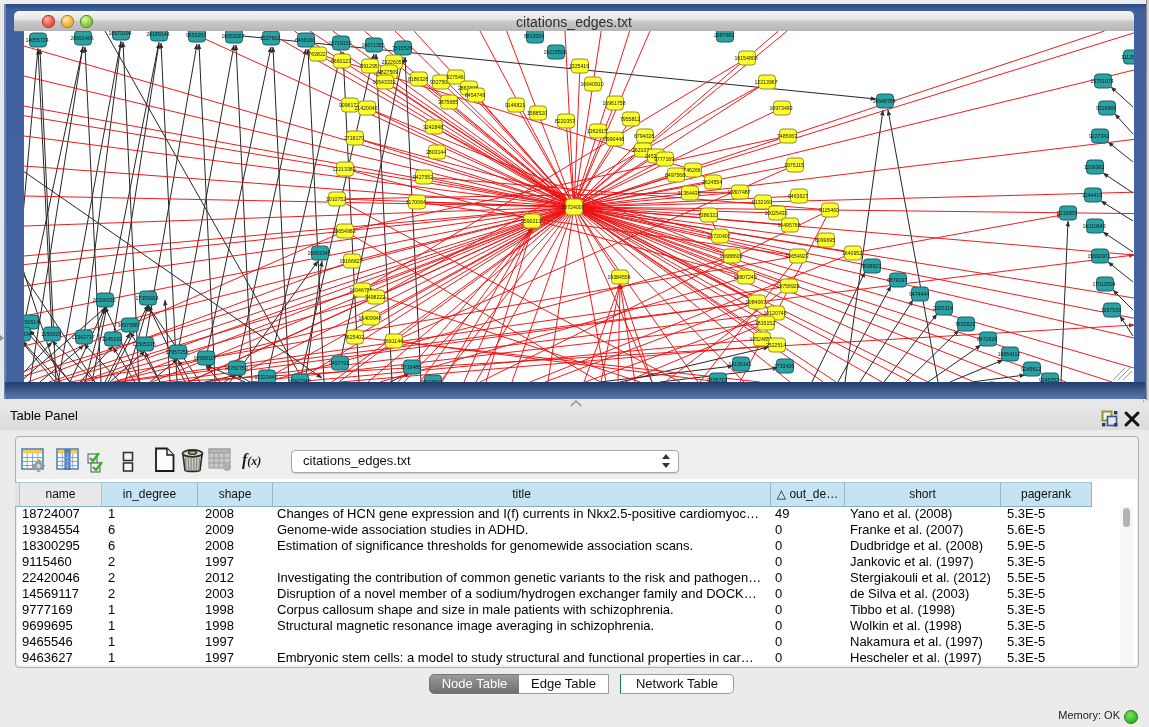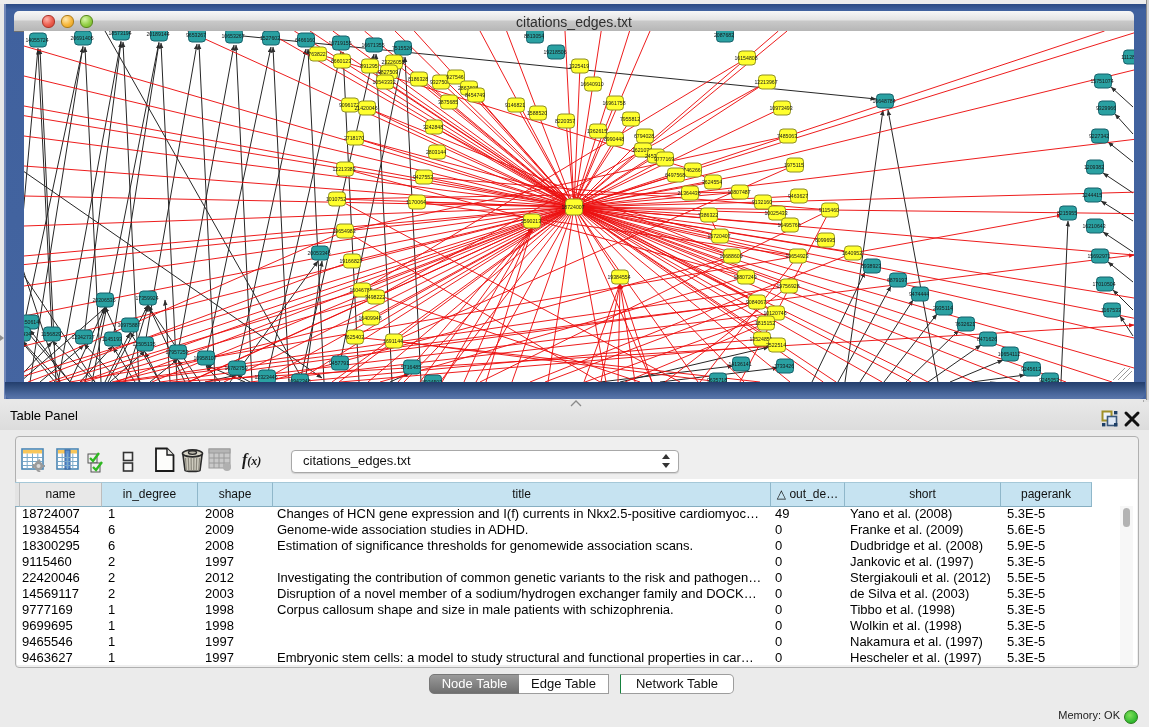--- a/index.html
+++ b/index.html
@@ -700,21 +700,21 @@
       <span style="left:775px">49</span>
       <span style="left:850px">Yano et al. (2008)</span>
       <span style="left:1007px">5.3E-5</span>
     </div>
     <div class="row" style="top:522px">
       <span style="left:22px">19384554</span>
       <span style="left:108px">6</span>
       <span style="left:205px">2009</span>
       <span style="left:277px;width:492px;overflow:hidden;white-space:nowrap">Genome-wide association studies in ADHD.</span>
       <span style="left:775px">0</span>
-      <span style="left:850px">Franke et al. (2009)</span>
+      <span style="left:850px">Franke et al. (2007)</span>
       <span style="left:1007px">5.6E-5</span>
     </div>
     <div class="row" style="top:538px">
       <span style="left:22px">18300295</span>
       <span style="left:108px">6</span>
       <span style="left:205px">2008</span>
       <span style="left:277px;width:492px;overflow:hidden;white-space:nowrap">Estimation of significance thresholds for genomewide association scans.</span>
       <span style="left:775px">0</span>
       <span style="left:850px">Dudbridge et al. (2008)</span>
       <span style="left:1007px">5.9E-5</span>
@@ -751,20 +751,21 @@
       <span style="left:205px">1998</span>
       <span style="left:277px;width:492px;overflow:hidden;white-space:nowrap">Corpus callosum shape and size in male patients with schizophrenia.</span>
       <span style="left:775px">0</span>
       <span style="left:850px">Tibbo et al. (1998)</span>
       <span style="left:1007px">5.3E-5</span>
     </div>
     <div class="row" style="top:618px">
       <span style="left:22px">9699695</span>
       <span style="left:108px">1</span>
       <span style="left:205px">1998</span>
+      <span style="left:277px;width:492px;overflow:hidden;white-space:nowrap">Structural magnetic resonance image averaging in schizophrenia.</span>
       <span style="left:775px">0</span>
       <span style="left:850px">Wolkin et al. (1998)</span>
       <span style="left:1007px">5.3E-5</span>
     </div>
     <div class="row" style="top:634px">
       <span style="left:22px">9465546</span>
       <span style="left:108px">1</span>
       <span style="left:205px">1997</span>
       <span style="left:775px">0</span>
       <span style="left:850px">Nakamura et al. (1997)</span>

